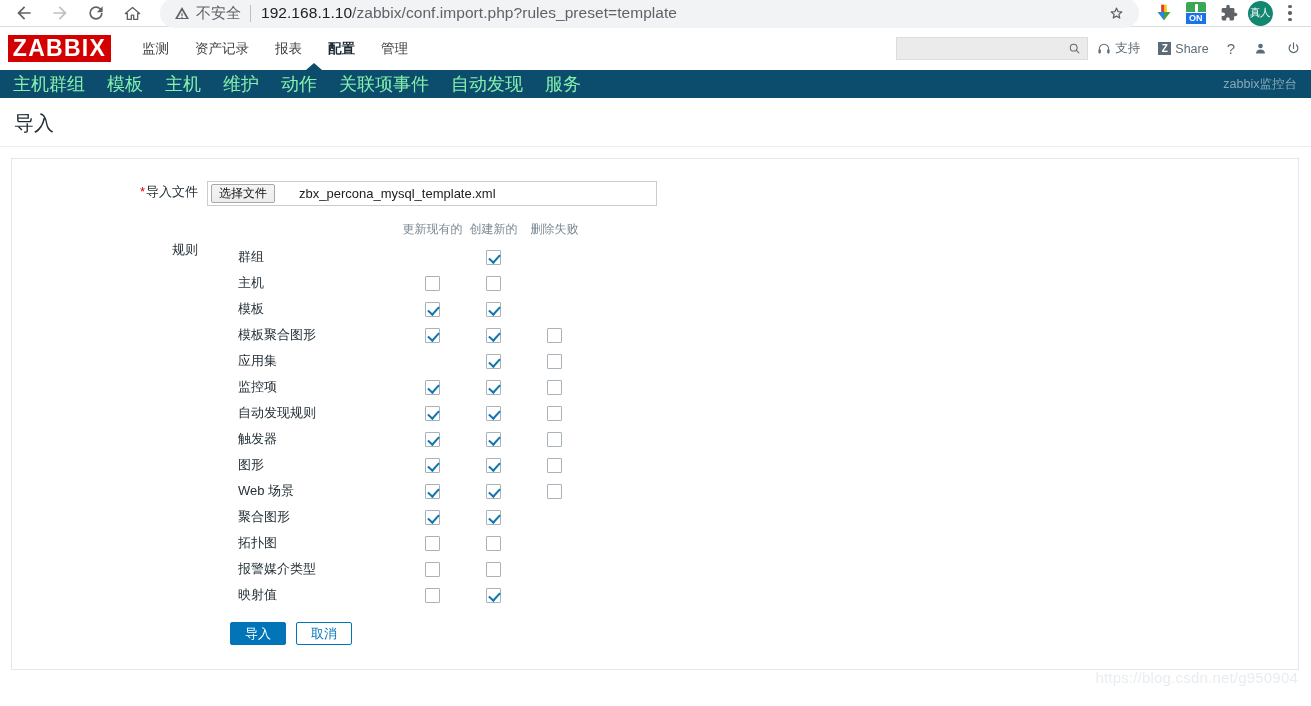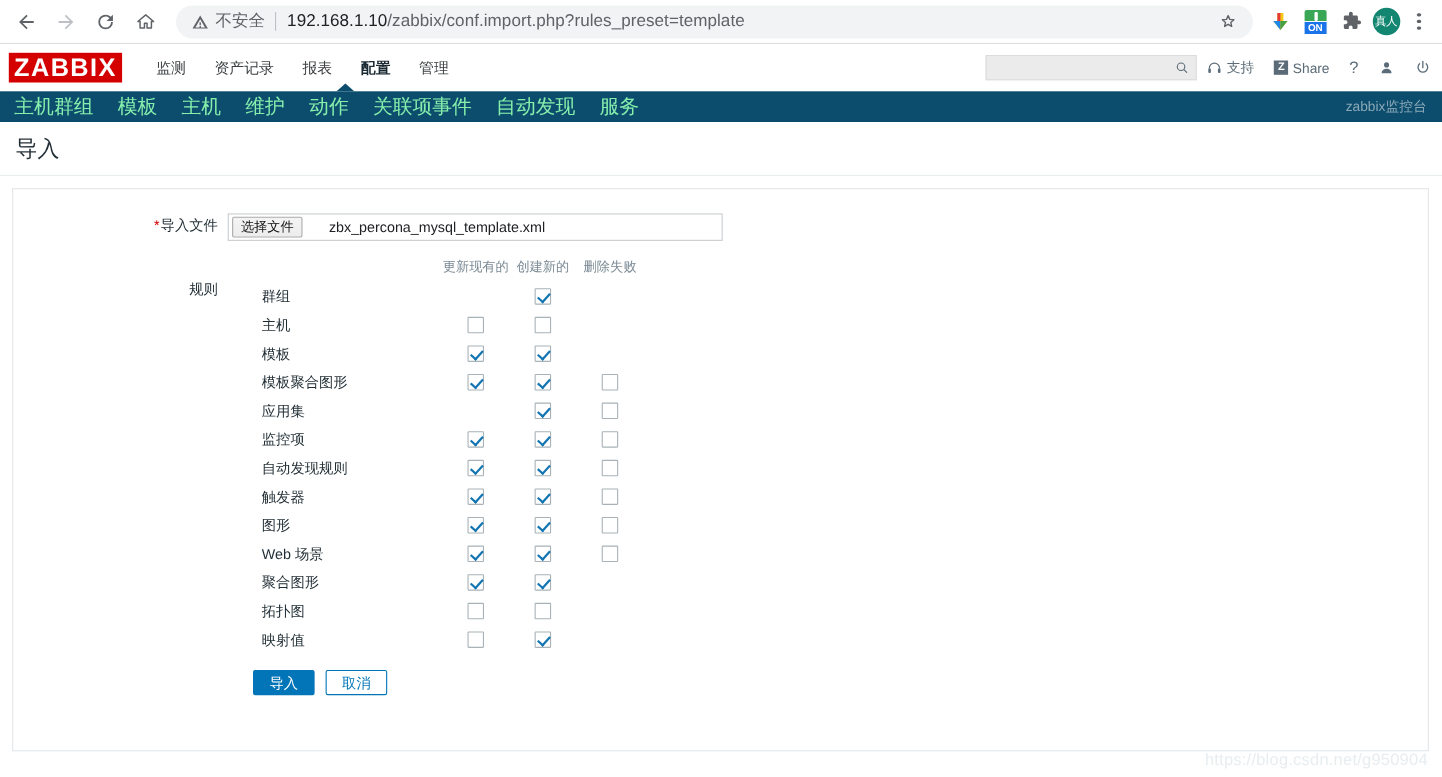--- a/index.html
+++ b/index.html
@@ -6,21 +6,21 @@
   html, body {
     margin: 0; padding: 0;
     width: 1311px; height: 706px;
     background: #ffffff;
     font-family: "Liberation Sans", "DejaVu Sans", sans-serif;
     overflow: hidden;
   }
 
   
   .browser-bar {
-    height: 40px;
+    height: 27px;
     background: #ffffff;
     display: flex;
     align-items: center;
     padding: 0 8px;
     border-bottom: 1px solid #dadce0;
     position: relative;
   }
   .nav-btn {
     width: 32px; height: 32px;
     display: flex; align-items: center; justify-content: center;
@@ -613,20 +613,28 @@
             <tr>
               <td class="col-name">
                 <div class="rule-name">拓扑图</div>
               </td>
               <td class="col-cb"><span class="cbx"></span></td>
               <td class="col-cb"><span class="cbx"></span></td>
               <td class="col-cb"></td>
             </tr>
             <tr>
               <td class="col-name">
+                <div class="rule-name">报警媒介类型</div>
+              </td>
+              <td class="col-cb"><span class="cbx"></span></td>
+              <td class="col-cb"><span class="cbx"></span></td>
+              <td class="col-cb"></td>
+            </tr>
+            <tr>
+              <td class="col-name">
                 <div class="rule-name">映射值</div>
               </td>
               <td class="col-cb"><span class="cbx"></span></td>
               <td class="col-cb"><span class="cbx checked"></span></td>
               <td class="col-cb"></td>
             </tr>
           </tbody>
       </table>
     </div>
 

